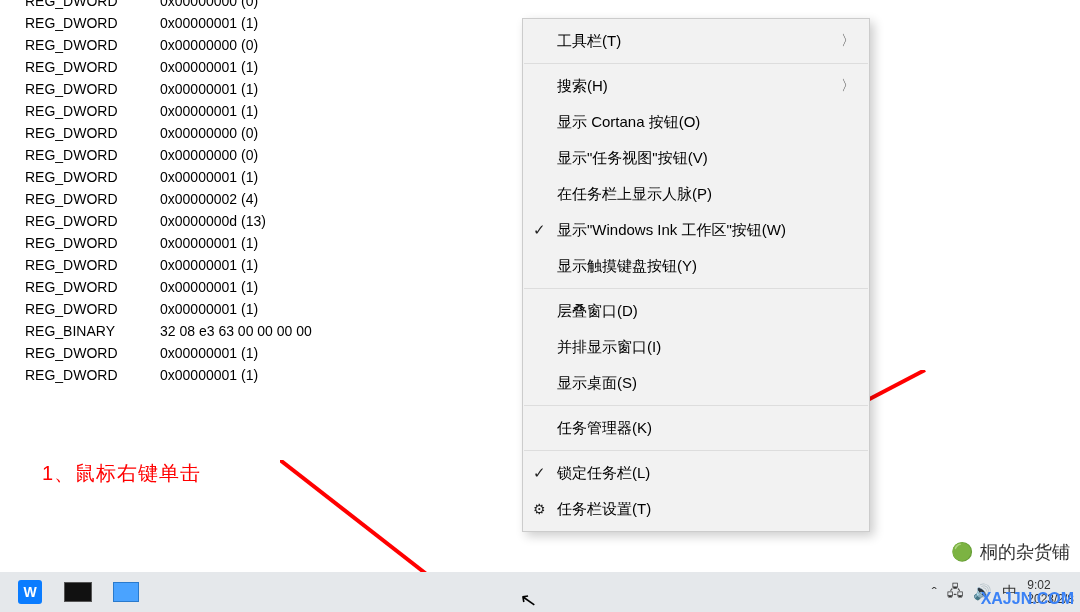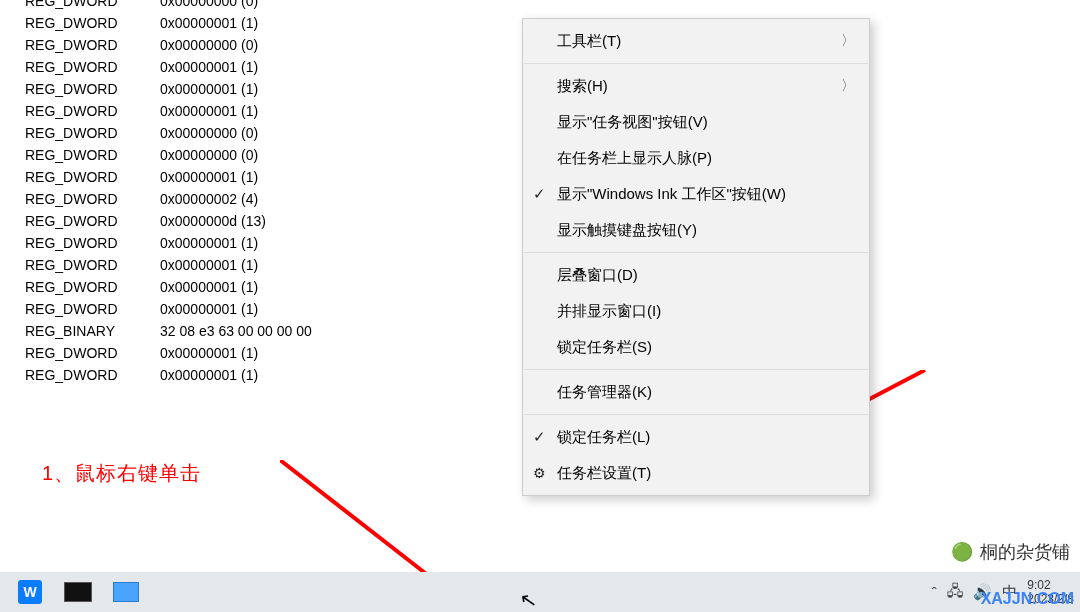--- a/index.html
+++ b/index.html
@@ -254,41 +254,44 @@
   <div class="menu-item">
     <span>工具栏(T)</span>
     <span class="chev">〉</span>
   </div>
   <div class="menu-sep"></div>
   <div class="menu-item">
     <span>搜索(H)</span>
     <span class="chev">〉</span>
   </div>
   <div class="menu-item">
+    <span>显示 Cortana 按钮(O)</span>
+  </div>
+  <div class="menu-item">
     <span>显示"任务视图"按钮(V)</span>
   </div>
   <div class="menu-item">
     <span>在任务栏上显示人脉(P)</span>
   </div>
   <div class="menu-item">
     <span class="check">✓</span>
     <span>显示"Windows Ink 工作区"按钮(W)</span>
   </div>
   <div class="menu-item">
     <span>显示触摸键盘按钮(Y)</span>
   </div>
   <div class="menu-sep"></div>
   <div class="menu-item">
     <span>层叠窗口(D)</span>
   </div>
   <div class="menu-item">
     <span>并排显示窗口(I)</span>
   </div>
   <div class="menu-item">
-    <span>锁定任务栏(S)</span>
+    <span>显示桌面(S)</span>
   </div>
   <div class="menu-sep"></div>
   <div class="menu-item">
     <span>任务管理器(K)</span>
   </div>
   <div class="menu-sep"></div>
   <div class="menu-item">
     <span class="check">✓</span>
     <span>锁定任务栏(L)</span>
   </div>

